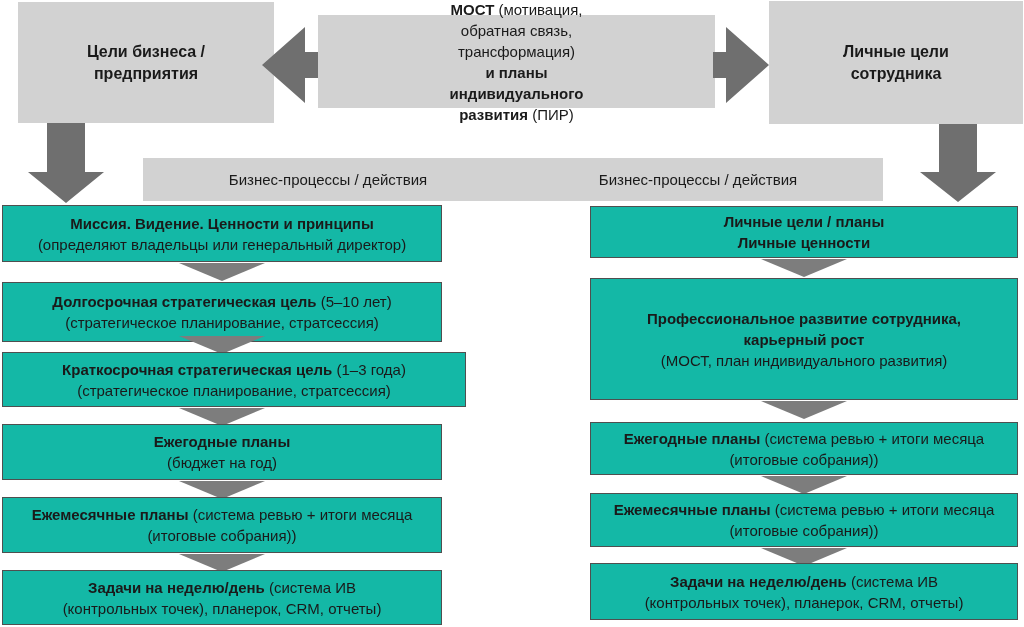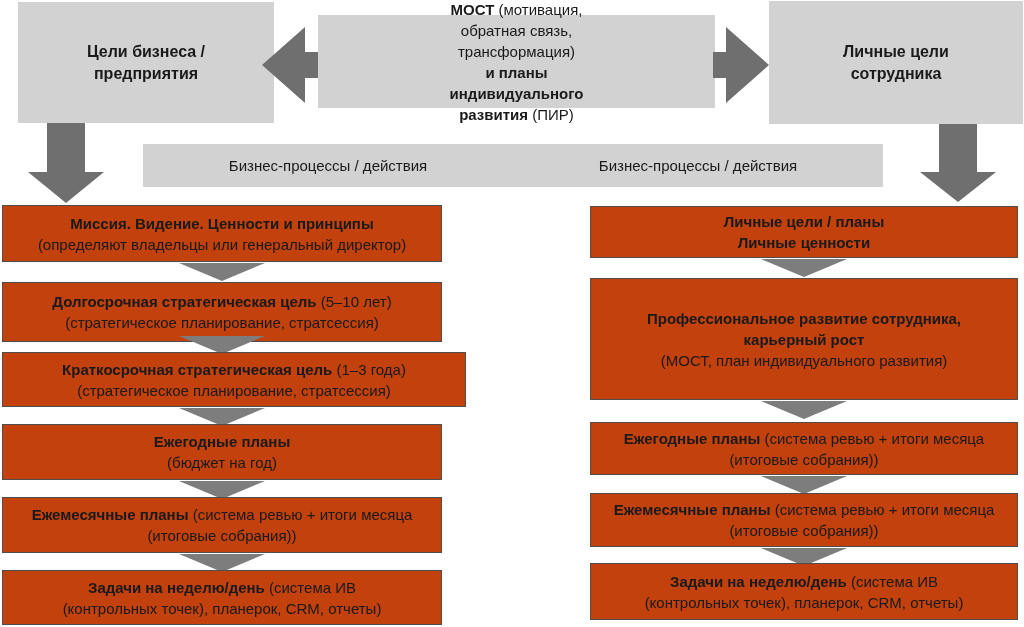--- a/index.html
+++ b/index.html
@@ -14,21 +14,21 @@
   }
   .topbox{font-size:16px;line-height:22px;font-weight:bold;}
   .bridge{flex-direction:column;font-size:15px;line-height:21px;}
   .bcol{flex:1;display:flex;flex-direction:column;align-items:center;justify-content:center;text-align:center;}
   .bar{
     position:absolute;background:#d2d2d2;display:flex;align-items:center;
     font-size:15px;line-height:20px;
   }
   .bar .half{flex:1;text-align:center;}
   .wbox{
-    position:absolute;background:#c2410c;border:1px solid #4f4f4f;
+    position:absolute;background:#14b8a6;border:1px solid #4f4f4f;
     display:flex;flex-direction:column;align-items:center;justify-content:center;
     text-align:center;font-size:15px;line-height:21px;padding:0 8px;box-sizing:border-box;
   }
   .ln{white-space:nowrap;}
   .b{font-weight:bold;}
   .arr{position:absolute;display:block;}
 </style>
 </head>
 <body>
 
@@ -66,21 +66,21 @@
   </div>
 
   <svg class="arr" style="left:28px;top:123px;" width="76" height="80" viewBox="0 0 76 80">
     <polygon points="19,0 57,0 57,49 76,49 38,80 0,49 19,49" fill="#6f6f6f"></polygon>
   </svg>
 
   <svg class="arr" style="left:920px;top:124px;" width="76" height="78" viewBox="0 0 76 78">
     <polygon points="19,0 57,0 57,48 76,48 38,78 0,48 19,48" fill="#6f6f6f"></polygon>
   </svg>
 
-  <div class="bar" style="left:143px;top:144px;width:740px;height:43px;">
+  <div class="bar" style="left:143px;top:158px;width:740px;height:43px;">
     <span class="half">Бизнес-процессы / действия</span>
     <span class="half">Бизнес-процессы / действия</span>
   </div>
 
   <div class="wbox" style="left:2px;top:205px;width:440px;height:57px;">
     <div class="ln"><span class="b">Миссия. Видение. Ценности и принципы</span><span></span></div>
     <div class="ln"><span class="b"></span><span>(определяют владельцы или генеральный директор)</span></div>
   </div>
   <svg class="arr" style="left:179px;top:263px;" width="86" height="18" viewBox="0 0 86 18">
       <polygon points="0,0 86,0 43,18" fill="#7d7d7d"></polygon>

